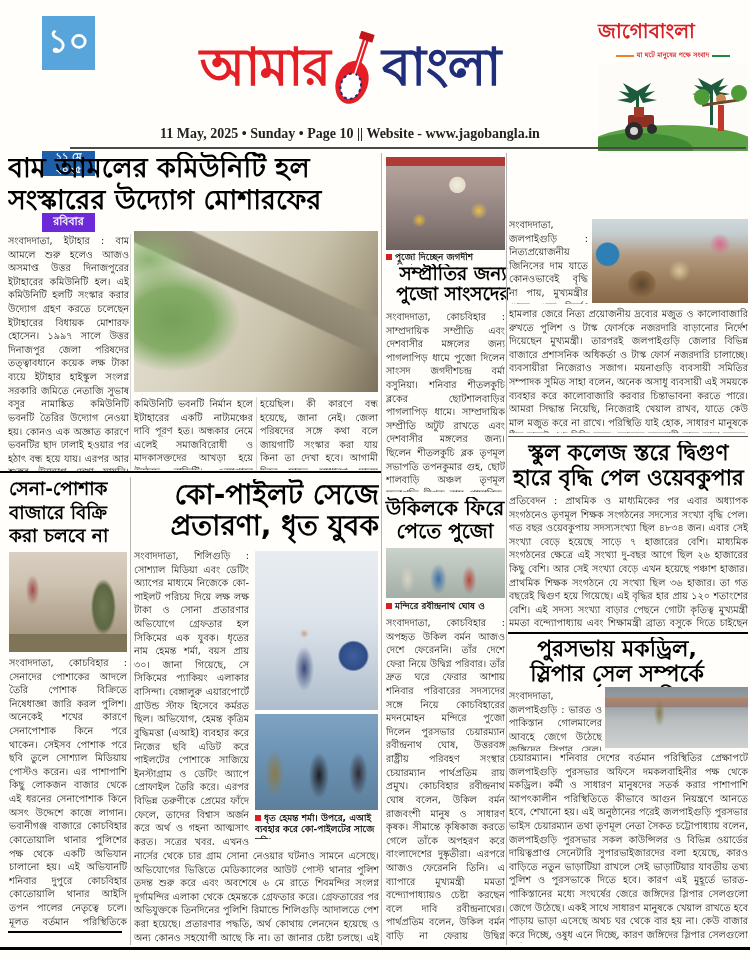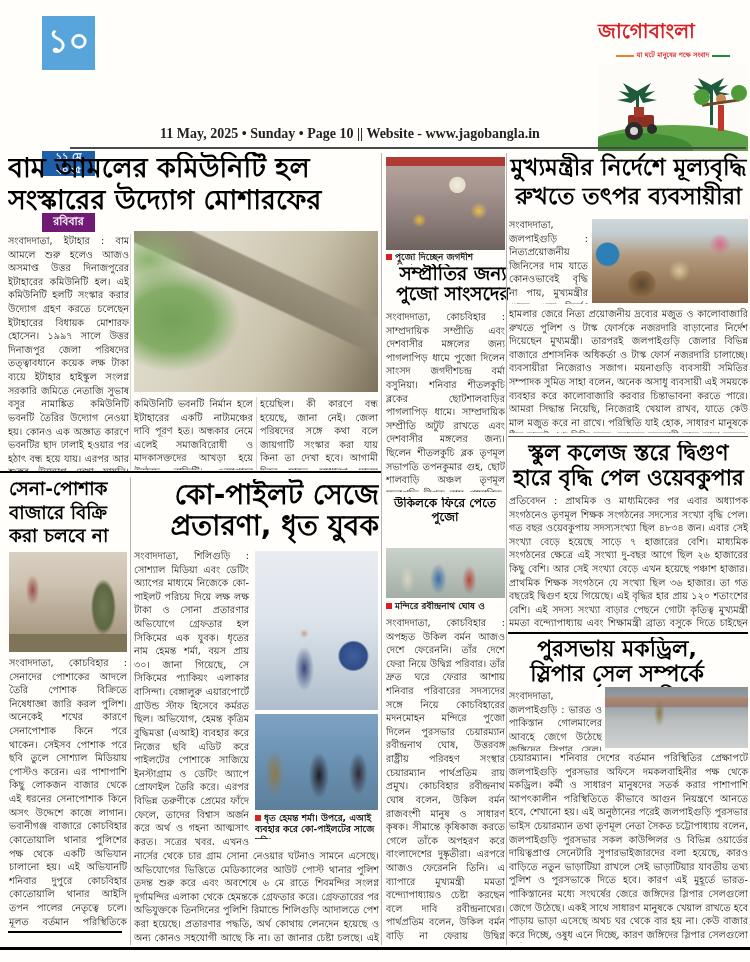--- a/index.html
+++ b/index.html
@@ -2,21 +2,21 @@
 <html lang="bn"><head>
 <meta charset="utf-8">
 <style>
   html,body{margin:0;padding:0;background:#e9e9e9;}
   .page{position:relative;width:750px;height:962px;background:#fffefb;margin:0 auto;overflow:hidden;
         font-family:"DejaVu Sans","Liberation Sans",sans-serif;color:#111;}
   
   .pagebox{position:absolute;left:42px;top:16px;width:53px;height:127px;display:flex;flex-direction:column;gap:37px;}
   .pb-num{height:70px;background:#58a5dc;color:#fff;font-size:32px;font-weight:bold;display:flex;align-items:center;justify-content:center;}
   .pb-date{height:29px;background:#1d5fa9;color:#fff;font-size:10px;font-weight:bold;display:flex;flex-direction:column;align-items:center;justify-content:center;line-height:1.25;margin-top:44px;}
-  .pb-day{height:25px;background:#701a75;color:#fff;font-size:11px;font-weight:bold;display:flex;align-items:center;justify-content:center;}
+  .pb-day{height:25px;background:#6d28d9;color:#fff;font-size:11px;font-weight:bold;display:flex;align-items:center;justify-content:center;}
   .masthead{position:absolute;left:150px;top:20px;width:400px;height:100px;display:flex;align-items:center;justify-content:center;gap:4px;}
   .mh-red{color:#e31e25;font-size:52px;font-weight:800;letter-spacing:-1px;}
   .mh-blue{color:#1f2d7b;font-size:52px;font-weight:800;letter-spacing:-1px;}
   .dateline{position:absolute;left:95px;top:126px;width:510px;text-align:center;font-family:"Liberation Serif","DejaVu Serif",serif;font-size:14px;font-weight:bold;color:#222;}
   .logo{position:absolute;left:598px;top:16px;width:150px;height:128px;}
   .logo-title{color:#d71f26;font-size:20px;font-weight:700;text-align:left;letter-spacing:0;}
   .logo-tagline{display:flex;align-items:center;justify-content:center;gap:3px;margin-top:1px;}
   .logo-tagline .tl-text{font-size:6.5px;color:#d71f26;font-weight:bold;white-space:nowrap;}
   .tl-line-l{width:18px;height:2px;background:#f07f28;}
   .tl-line-r{width:18px;height:2px;background:#1f8a3d;}
@@ -80,20 +80,34 @@
 
   <div class="pagebox">
     <div class="pb-num">১০</div>
     <div class="pb-date">
       <span>১১ মে</span>
       <span>২০২৫</span>
     </div>
     <div class="pb-day">রবিবার</div>
   </div>
 
+  <div class="masthead">
+    <span class="mh-red">আমার</span>
+    <svg width="44" height="78" viewBox="0 0 44 78">
+      <g transform="rotate(18 22 39)">
+        <rect x="19" y="2" width="6" height="34" fill="#e31e25"></rect>
+        <rect x="15" y="0" width="14" height="8" fill="#c0161c"></rect>
+        <ellipse cx="22" cy="52" rx="16" ry="22" fill="#e31e25"></ellipse>
+        <ellipse cx="22" cy="56" rx="10" ry="13" fill="#ffffff"></ellipse>
+        <ellipse cx="22" cy="56" rx="10" ry="13" fill="none" stroke="#1f2d7b" stroke-width="2" stroke-dasharray="3 3"></ellipse>
+        <line x1="22" y1="8" x2="22" y2="66" stroke="#ffffff" stroke-width="1.4"></line>
+      </g>
+    </svg>
+    <span class="mh-blue">বাংলা</span>
+  </div>
 
   <div class="dateline">11 May, 2025 • Sunday • Page 10 || Website - www.jagobangla.in</div>
 
   <div class="logo">
     <div class="logo-title">জাগোবাংলা</div>
     <div class="logo-tagline">
       <span class="tl-line-l"></span>
       <span class="tl-text">যা ঘটে মানুষের পক্ষে সংবাদ</span>
       <span class="tl-line-r"></span>
     </div>
@@ -135,21 +149,20 @@
   <div class="body-text" style="left:260px;top:397px;width:118px;height:73px;">হয়েছিল। কী কারণে বন্ধ হয়েছে, জানা নেই। জেলা পরিষদের সঙ্গে কথা বলে জায়গাটি সংস্কার করা যায় কিনা তা দেখা হবে। আগামী দিনে যাতে সাধারণ মানুষ পরিষেবা পায় সেই মতো কমিউনিটি হল বা মার্কেট গড়ে তোলা হবে।</div>
   <div class="h-rule" style="left:0;top:471px;width:381px;height:2px;"></div>
 
   <div class="photo" id="photo-b" style="left:386px;top:157px;width:119px;height:93px;"></div>
   <div class="caption" style="left:386px;top:252px;width:119px;height:13px;">
     <span class="cap-sq"></span><span>পুজো দিচ্ছেন জগদীশ বসুনিয়া।</span>
   </div>
   <div class="headline" style="left:383px;top:264px;width:124px;height:44px;font-size:18.5px;line-height:1.1;text-align:center;padding-left:8px;">সম্প্রীতির জন্য পুজো সাংসদের</div>
   <div class="body-text" style="left:386px;top:310px;width:119px;height:182px;">সংবাদদাতা, কোচবিহার : সাম্প্রদায়িক সম্প্রীতি এবং দেশবাসীর মঙ্গলের জন্য পাগলাপিড় ধামে পুজো দিলেন সাংসদ জগদীশচন্দ্র বর্মা বসুনিয়া। শনিবার শীতলকুচি ব্লকের ছোটশালবাড়ির পাগলাপিড় ধামে। সাম্প্রদায়িক সম্প্রীতি অটুট রাখতে এবং দেশবাসীর মঙ্গলের জন্য। ছিলেন শীতলকুচি ব্লক তৃণমূল সভাপতি তপনকুমার গুহ, ছোট শালবাড়ি অঞ্চল তৃণমূল সভাপতি দীপক রায় প্রামাণিক, ছোট শালবাড়ি অঞ্চল প্রধান সারজিনা খাতুন বিবি প্রমুখ। পুজো শেষে পথসভা করে সেখানে বক্তব্য রাখেন সাংসদ।</div>
 
-  <div class="headline" style="left:509px;top:153px;width:239px;height:61px;font-size:23px;line-height:1.25;text-align:center;">মুখ্যমন্ত্রীর নির্দেশে মূল্যবৃদ্ধি রুখতে তৎপর ব্যবসায়ীরা</div>
   <div class="body-text" style="left:509px;top:218px;width:79px;height:86px;">সংবাদদাতা, জলপাইগুড়ি : নিত্যপ্রয়োজনীয় জিনিসের দাম যাতে কোনওভাবেই বৃদ্ধি না পায়, মুখ্যমন্ত্রীর থেকে এমন নির্দেশ পেয়ে, নিজেরাই সজাগ হলেন ব্যবসায়ীরা। পাকিস্তানের</div>
   <div class="photo" id="photo-c" style="left:592px;top:219px;width:156px;height:84px;"></div>
   <div class="body-text" style="left:509px;top:307px;width:239px;height:126px;">হামলার জেরে নিত্য প্রয়োজনীয় দ্রব্যের মজুত ও কালোবাজারি রুখতে পুলিশ ও টাস্ক ফোর্সকে নজরদারি বাড়ানোর নির্দেশ দিয়েছেন মুখ্যমন্ত্রী। তারপরই জলপাইগুড়ি জেলার বিভিন্ন বাজারে প্রশাসনিক অধিকর্তা ও টাস্ক ফোর্স নজরদারি চালাচ্ছে। ব্যবসায়ীরা নিজেরাও সজাগ। ময়নাগুড়ি ব্যবসায়ী সমিতির সম্পাদক সুমিত সাহা বলেন, অনেক অসাধু ব্যবসায়ী এই সময়কে ব্যবহার করে কালোবাজারি করবার চিন্তাভাবনা করতে পারে। আমরা সিদ্ধান্ত নিয়েছি, নিজেরাই খেয়াল রাখব, যাতে কেউ মাল মজুত করে না রাখে। পরিস্থিতি যাই হোক, সাধারণ মানুষকে ঠিক দামেই পণ্য বিক্রি করব। আরেক ব্যবসায়ী রাজু সাহা বলেন, দিদি নির্দেশ দিয়েছেন, এর ওপরে আর কিছু হতে পারে না। শুক্রবার জেলা প্রশাসনের তরফ থেকেও বলে গিয়েছে। আমরা খেয়াল রাখব যাতে নিত্যপ্রয়োজনীয় দ্রব্যের মূল্য বৃদ্ধি না পায়।</div>
   <div class="h-rule" style="left:508px;top:436px;width:240px;height:1px;background:#555;"></div>
 
   <div class="headline" style="left:508px;top:441px;width:241px;height:50px;font-size:21.5px;line-height:1.15;text-align:center;">স্কুল কলেজ স্তরে দ্বিগুণ হারে বৃদ্ধি পেল ওয়েবকুপার সদস্য সংখ্যা</div>
   <div class="body-text" style="left:509px;top:494px;width:239px;height:135px;">প্রতিবেদন : প্রাথমিক ও মাধ্যমিকের পর এবার অধ্যাপক সংগঠনেও তৃণমূল শিক্ষক সংগঠনের সদস্যের সংখ্যা বৃদ্ধি পেল। গত বছর ওয়েবকুপায় সদস্যসংখ্যা ছিল ৪৮৩৪ জন। এবার সেই সংখ্যা বেড়ে হয়েছে সাড়ে ৭ হাজারের বেশি। মাধ্যমিক সংগঠনের ক্ষেত্রে এই সংখ্যা দু-বছর আগে ছিল ২৬ হাজারের কিছু বেশি। আর সেই সংখ্যা বেড়ে এখন হয়েছে পঞ্চাশ হাজার। প্রাথমিক শিক্ষক সংগঠনে যে সংখ্যা ছিল ৩৬ হাজার। তা গত বছরেই দ্বিগুণ হয়ে গিয়েছে। এই বৃদ্ধির হার প্রায় ১২০ শতাংশের বেশি। এই সদস্য সংখ্যা বাড়ার পেছনে গোটা কৃতিত্ব মুখ্যমন্ত্রী মমতা বন্দ্যোপাধ্যায় এবং শিক্ষামন্ত্রী ব্রাত্য বসুকে দিতে চাইছেন সদস্য শিক্ষকেরা। ইতিমধ্যেই তৃণমূল শিক্ষা সেলের চেয়ারম্যান ব্রাত্য বসুর নেতৃত্বে তৈরি হয়েছে নতুন রাজ্য কমিটি। সেই কমিটিতে ৩৫টি জেলা কমিটি ও ২২টি বিশ্ববিদ্যালয় কমিটি গঠন হয়েছে। মুখ্যমন্ত্রীর উন্নয়নের শামিল হয়ে ওয়েবকুপার সদস্যরাও এখন বিভিন্ন ধরনের উন্নয়নের কাজে অগ্রসর হয়েছেন।</div>
   <div class="h-rule" style="left:508px;top:632px;width:240px;height:2px;"></div>
 
   <div class="headline" style="left:508px;top:637px;width:218px;height:50px;font-size:22px;line-height:1.12;text-align:center;">পুরসভায় মকড্রিল, স্লিপার সেল সম্পর্কে সতর্কতা জারি</div>
@@ -164,21 +177,21 @@
 
   <div class="headline" style="left:134px;top:479px;width:245px;height:66px;font-size:28px;line-height:1.12;text-align:right;">কো-পাইলট সেজে প্রতারণা, ধৃত যুবক</div>
   <div class="body-text" style="left:134px;top:549px;width:115px;height:296px;">সংবাদদাতা, শিলিগুড়ি : সোশ্যাল মিডিয়া এবং ডেটিং অ্যাপের মাধ্যমে নিজেকে কো-পাইলট পরিচয় দিয়ে লক্ষ লক্ষ টাকা ও সোনা প্রতারণার অভিযোগে গ্রেফতার হল সিকিমের এক যুবক। ধৃতের নাম হেমন্ত শর্মা, বয়স প্রায় ৩০। জানা গিয়েছে, সে সিকিমের প্যাকিয়ং এলাকার বাসিন্দা। বেঙ্গালুরু এয়ারপোর্টে গ্রাউন্ড স্টাফ হিসেবে কর্মরত ছিল। অভিযোগ, হেমন্ত কৃত্রিম বুদ্ধিমত্তা (এআই) ব্যবহার করে নিজের ছবি এডিট করে পাইলটের পোশাকে সাজিয়ে ইনস্টাগ্রাম ও ডেটিং অ্যাপে প্রোফাইল তৈরি করে। এরপর বিভিন্ন তরুণীকে প্রেমের ফাঁদে ফেলে, তাদের বিশ্বাস অর্জন করে অর্থ ও গহনা আত্মসাৎ করত। সূত্রের খবর, এখনও অন্তত ৩০০ তরুণীর সঙ্গে প্রতারণার অভিযোগ উঠেছে তার বিরুদ্ধে। তার মধ্যে এক</div>
   <div class="photo" id="photo-g1" style="left:255px;top:551px;width:123px;height:159px;"></div>
   <div class="photo" id="photo-g2" style="left:255px;top:714px;width:123px;height:96px;"></div>
   <div class="caption" style="left:255px;top:813px;width:123px;height:26px;">
     <span class="cap-sq"></span><span>ধৃত হেমন্ত শর্মা। উপরে, এআই ব্যবহার করে কো-পাইলটের সাজে ছবি।</span>
   </div>
   <div class="body-text" style="left:134px;top:849px;width:245px;height:95px;">নার্সের থেকে চার গ্রাম সোনা নেওয়ার ঘটনাও সামনে এসেছে। অভিযোগের ভিত্তিতে মেডিক্যালের আউট পোস্ট থানার পুলিশ তদন্ত শুরু করে এবং অবশেষে ৬ মে রাতে শিবমন্দির সংলগ্ন দুর্গামন্দির এলাকা থেকে হেমন্তকে গ্রেফতার করে। গ্রেফতারের পর অভিযুক্তকে তিনদিনের পুলিশি রিমান্ডে শিলিগুড়ি আদালতে পেশ করা হয়েছে। প্রতারণার পদ্ধতি, অর্থ কোথায় লেনদেন হয়েছে ও অন্য কোনও সহযোগী আছে কি না। তা জানার চেষ্টা চলছে। এই ঘটনায় এআই প্রযুক্তির অপব্যবহার এবং সোশ্যাল মিডিয়ায় ভুয়ো পরিচয়ের বিপদ আরও একবার সামনে এল।</div>
 
-  <div class="headline" style="left:383px;top:497px;width:124px;height:48px;font-size:12px;line-height:1.15;text-align:center;">উকিলকে ফিরে পেতে পুজো</div>
+  <div class="headline" style="left:383px;top:497px;width:124px;height:48px;font-size:20px;line-height:1.15;text-align:center;">উকিলকে ফিরে পেতে পুজো</div>
   <div class="photo" id="photo-h" style="left:386px;top:548px;width:119px;height:50px;"></div>
   <div class="caption" style="left:386px;top:601px;width:119px;height:12px;">
     <span class="cap-sq"></span><span>মন্দিরে রবীন্দ্রনাথ ঘোষ ও অন্যরা।</span>
   </div>
   <div class="body-text" style="left:386px;top:616px;width:119px;height:328px;">সংবাদদাতা, কোচবিহার : অপহৃত উকিল বর্মন আজও দেশে ফেরেননি। তাঁর দেশে ফেরা নিয়ে উদ্বিগ্ন পরিবার। তাঁর দ্রুত ঘরে ফেরার আশায় শনিবার পরিবারের সদস্যদের সঙ্গে নিয়ে কোচবিহারের মদনমোহন মন্দিরে পুজো দিলেন পুরসভার চেয়ারম্যান রবীন্দ্রনাথ ঘোষ, উত্তরবঙ্গ রাষ্ট্রীয় পরিবহণ সংস্থার চেয়ারম্যান পার্থপ্রতিম রায় প্রমুখ। কোচবিহার রবীন্দ্রনাথ ঘোষ বলেন, উকিল বর্মন রাজবংশী মানুষ ও সাধারণ কৃষক। সীমান্তে কৃষিকাজ করতে গেলে তাঁকে অপহরণ করে বাংলাদেশের দুষ্কৃতীরা। এরপরে আজও ফেরেননি তিনি। এ ব্যাপারে মুখ্যমন্ত্রী মমতা বন্দ্যোপাধ্যায়ও চেষ্টা করছেন বলে দাবি রবীন্দ্রনাথের। পার্থপ্রতিম বলেন, উকিল বর্মন বাড়ি না ফেরায় উদ্বিগ্ন পরিবারের সদস্যরা। পরিবারের পাশে আছেন তাঁরা। ১৬ এপ্রিল ভারতীয় রাজবংশী পরিবারের কৃষক উকিল বর্মনকে তুলে নিয়ে যায় বাংলাদেশের দুষ্কৃতীরা। পশ্চিম শীতলকুচি গ্রামে তিনি যখন জিরো খতিয়ানের জমিতে কৃষিকাজ করছিলেন।</div>
 
   <div class="v-rule" style="left:381px;top:153px;height:792px;"></div>
   <div class="v-rule" style="left:506px;top:153px;height:792px;"></div>
   <div class="v-rule" style="left:130px;top:477px;height:468px;"></div>
   <div class="v-rule" style="left:130px;top:234px;height:236px;background:#d5d5d5;"></div>

